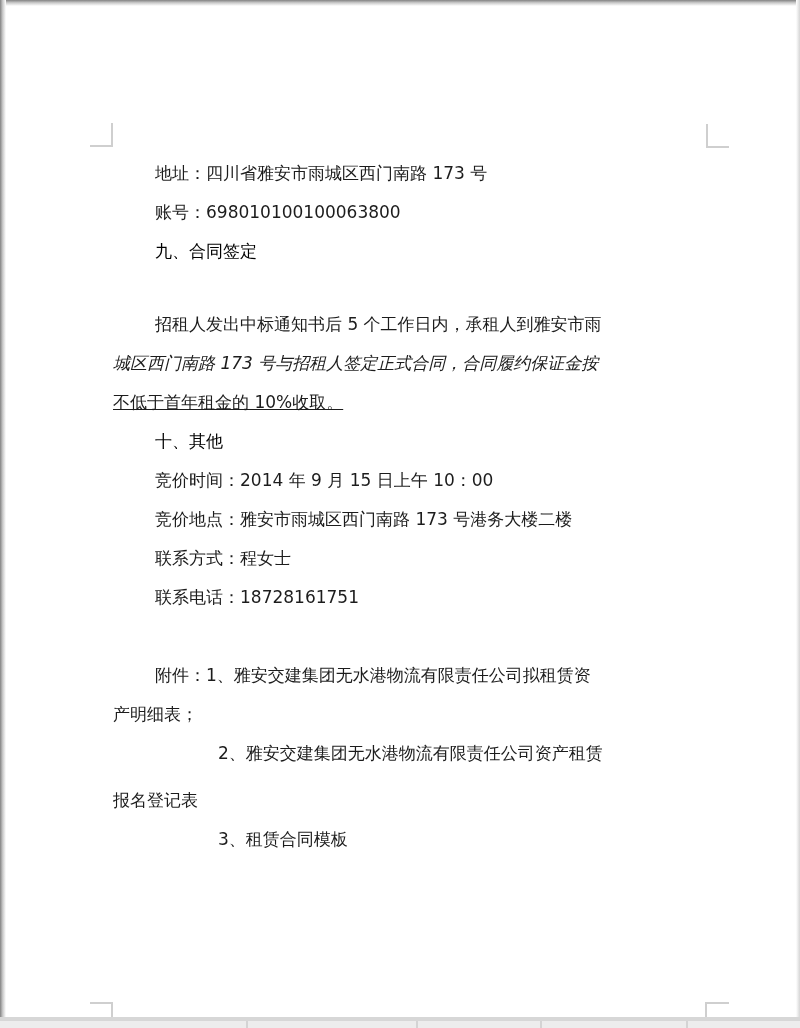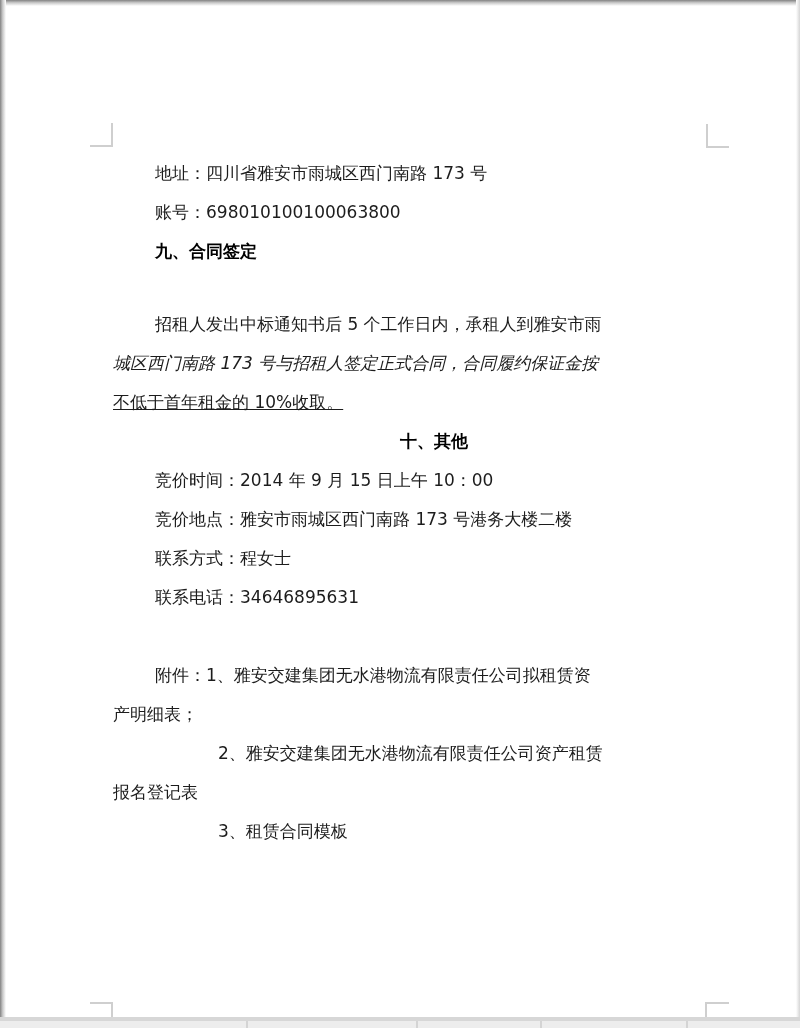--- a/index.html
+++ b/index.html
@@ -76,21 +76,21 @@
     padding-top: 7px;
     font-size: 17px;
     line-height: 39px;
     color: #1c1c1c;
   }
   .line {
     height: 39px;
     white-space: nowrap;
   }
   .line.bold {
-    font-weight: bold;
+    font-weight: normal;
     color: #000000;
   }
 </style>
 </head>
 <body style="background: rgb(255, 255, 255);">
 
 <div class="edge-top"></div>
 <div class="edge-left"></div>
 <div class="edge-right"></div>
 
@@ -99,30 +99,30 @@
 <div class="crop crop-bl"></div>
 <div class="crop crop-br"></div>
 
 <div id="textflow" style="color: rgb(28, 28, 28);">
     <div class="line" style="padding-left: 42px;">地址：四川省雅安市雨城区西门南路 173 号</div>
     <div class="line" style="padding-left: 42px;">账号：698010100100063800</div>
     <div class="line bold" style="padding-left: 42px;">九、合同签定</div>
     <div class="line" style="padding-left: 42px; margin-top: 34px;">招租人发出中标通知书后 5 个工作日内，承租人到雅安市雨</div>
     <div class="line" style="padding-left: 0px; font-style: italic;">城区西门南路 173 号与招租人签定正式合同，合同履约保证金按</div>
     <div class="line" style="padding-left: 0px; text-decoration: underline;">不低于首年租金的 10%收取。</div>
-    <div class="line bold" style="padding-left: 42px; text-align: center;">十、其他</div>
+    <div class="line bold" style="padding-left: 42px;">十、其他</div>
     <div class="line" style="padding-left: 42px;">竞价时间：2014 年 9 月 15 日上午 10：00</div>
     <div class="line" style="padding-left: 42px;">竞价地点：雅安市雨城区西门南路 173 号港务大楼二楼</div>
     <div class="line" style="padding-left: 42px;">联系方式：程女士</div>
-    <div class="line" style="padding-left: 42px;">联系电话：34646895631</div>
+    <div class="line" style="padding-left: 42px;">联系电话：18728161751</div>
     <div class="line" style="padding-left: 0px;"></div>
     <div class="line" style="padding-left: 42px;">附件：1、雅安交建集团无水港物流有限责任公司拟租赁资</div>
     <div class="line" style="padding-left: 0px;">产明细表；</div>
     <div class="line" style="padding-left: 105px;">2、雅安交建集团无水港物流有限责任公司资产租赁</div>
-    <div class="line" style="padding-left: 0px;">报名登记表</div>
+    <div class="line" style="padding-left: 0px; margin-top: 8px;">报名登记表</div>
     <div class="line" style="padding-left: 105px;">3、租赁合同模板</div>
   </div>
 
 <div class="page-bottom-line"></div>
 <div class="below-page">
   <div class="next-page-mark" style="left:246px"></div>
   <div class="next-page-mark" style="left:416px"></div>
   <div class="next-page-mark" style="left:540px"></div>
   <div class="next-page-mark" style="left:686px"></div>
 </div>

